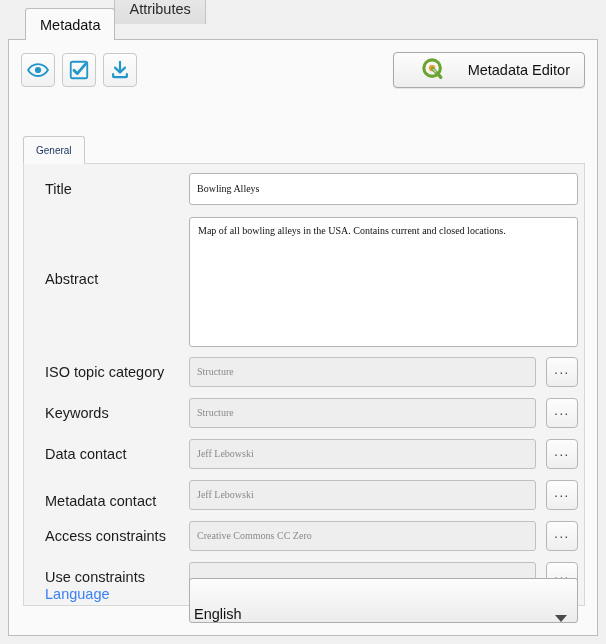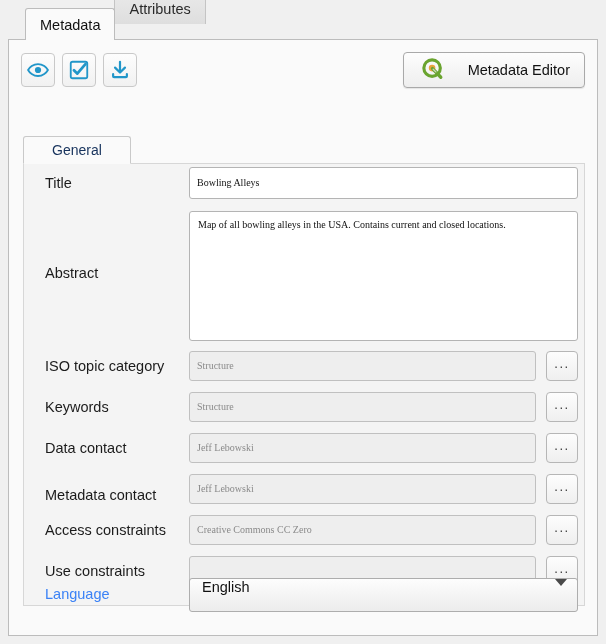--- a/index.html
+++ b/index.html
@@ -89,21 +89,21 @@
     justify-content: center;
   }
   .tool-btn svg { display: block; }
 
   .md-editor-btn {
     position: absolute;
     right: 12px;
     top: 12px;
     height: 36px;
     box-sizing: border-box;
-    padding: 0 14px 0 18px;
+    padding: 0 14px 0 28px;
     background: linear-gradient(#fdfdfd, #eeeeee);
     border: 1px solid #a9a9a9;
     border-radius: 4px;
     display: flex;
     align-items: center;
     gap: 24px;
     font-size: 14.5px;
     color: #111;
     box-shadow: 0 1px 1px rgba(0,0,0,0.09);
   }
@@ -113,24 +113,24 @@
     position: absolute;
     left: 14px;
     top: 96px;
     display: flex;
     align-items: flex-end;
     z-index: 4;
   }
   .inner-tab {
     height: 28px;
     box-sizing: border-box;
-    padding: 0 28px;
-    display: flex;
-    align-items: center;
-    font-size: 14px;
+    padding: 0 12px;
+    display: flex;
+    align-items: center;
+    font-size: 10px;
     color: #16325c;
     background: #fafafa;
     border: 1px solid #c9c9c9;
     border-bottom: 1px solid #fafafa;
     border-top-left-radius: 3px;
     border-top-right-radius: 3px;
   }
 
   .inner-frame {
     position: absolute;
@@ -140,21 +140,21 @@
     height: 443px;
     box-sizing: border-box;
     background: #f4f4f4;
     border: 1px solid #d7d7d7;
   }
 
   
   .form {
     position: absolute;
     left: 14px;
-    top: 109px;
+    top: 115px;
     width: 562px;
     height: 443px;
     box-sizing: border-box;
     padding: 0;
   }
 
   .row {
     position: absolute;
     left: 0;
     width: 562px;
@@ -212,28 +212,28 @@
     letter-spacing: 1.5px;
     color: #3a3a3a;
     padding-bottom: 6px;
     font-family: "Liberation Sans", sans-serif;
   }
 
   .combo {
     position: absolute;
     left: 166px;
     width: 389px;
-    height: 34px;
+    height: 45px;
     box-sizing: border-box;
     background: linear-gradient(#fdfdfd, #ececec);
     border: 1px solid #adadad;
     border-radius: 3px;
     display: flex;
-    align-items: flex-start;
-    padding: 0 12px;
+    align-items: flex-end;
+    padding: 0 4px;
     font-size: 14.5px;
     color: #111;
   }
   .combo .arrow {
     position: absolute;
     right: 10px;
     width: 0; height: 0;
     border-left: 6px solid transparent;
     border-right: 6px solid transparent;
     border-top: 7px solid #4a4a4a;

